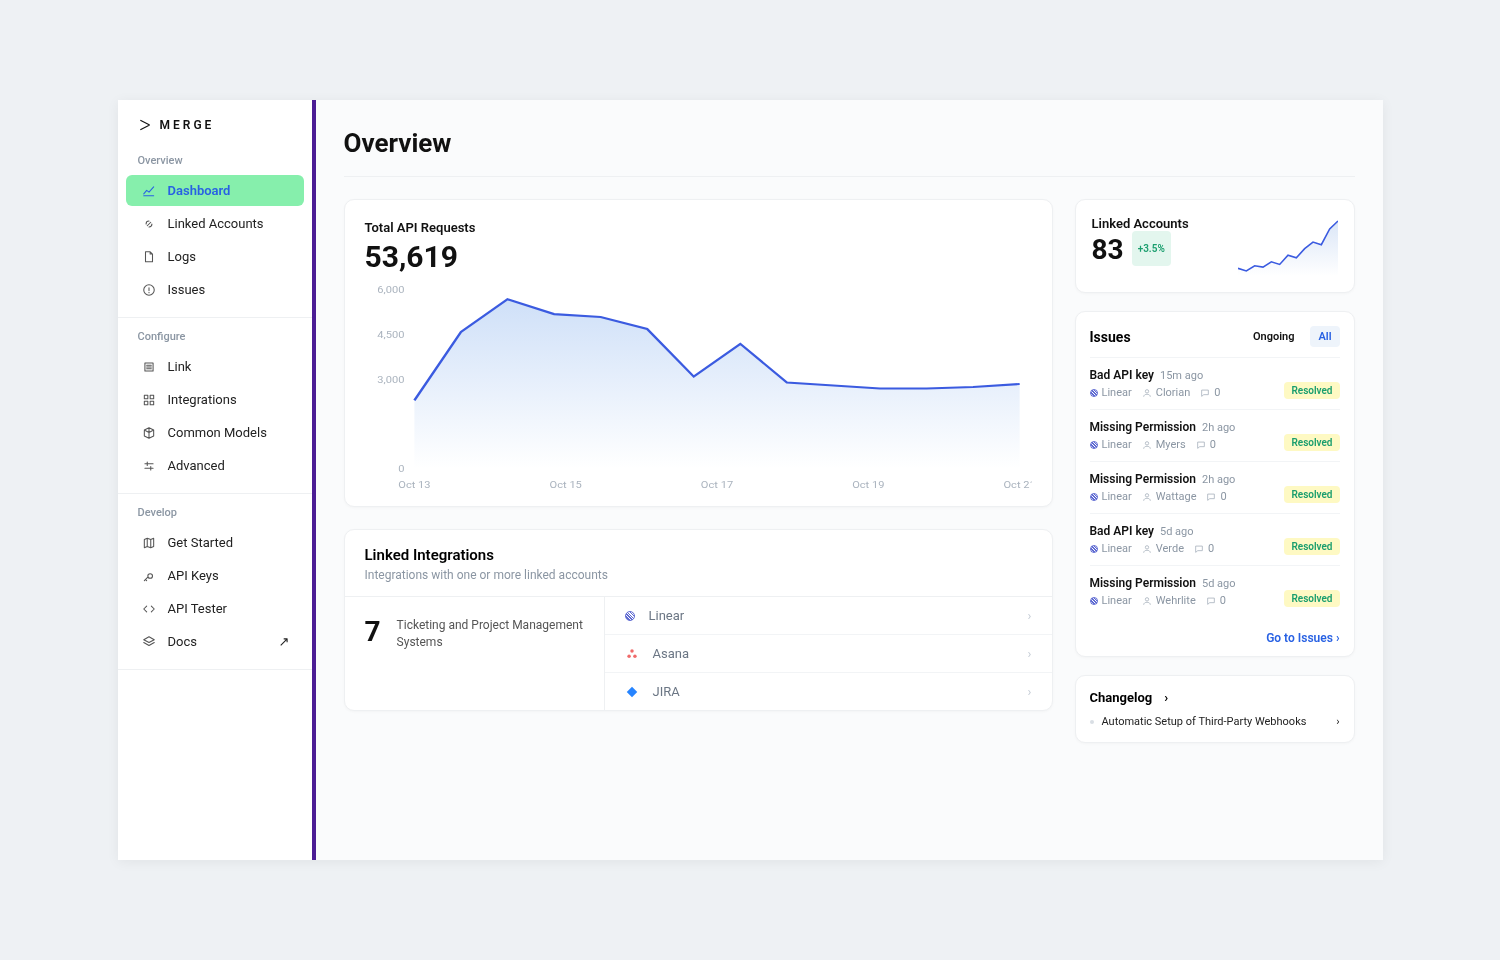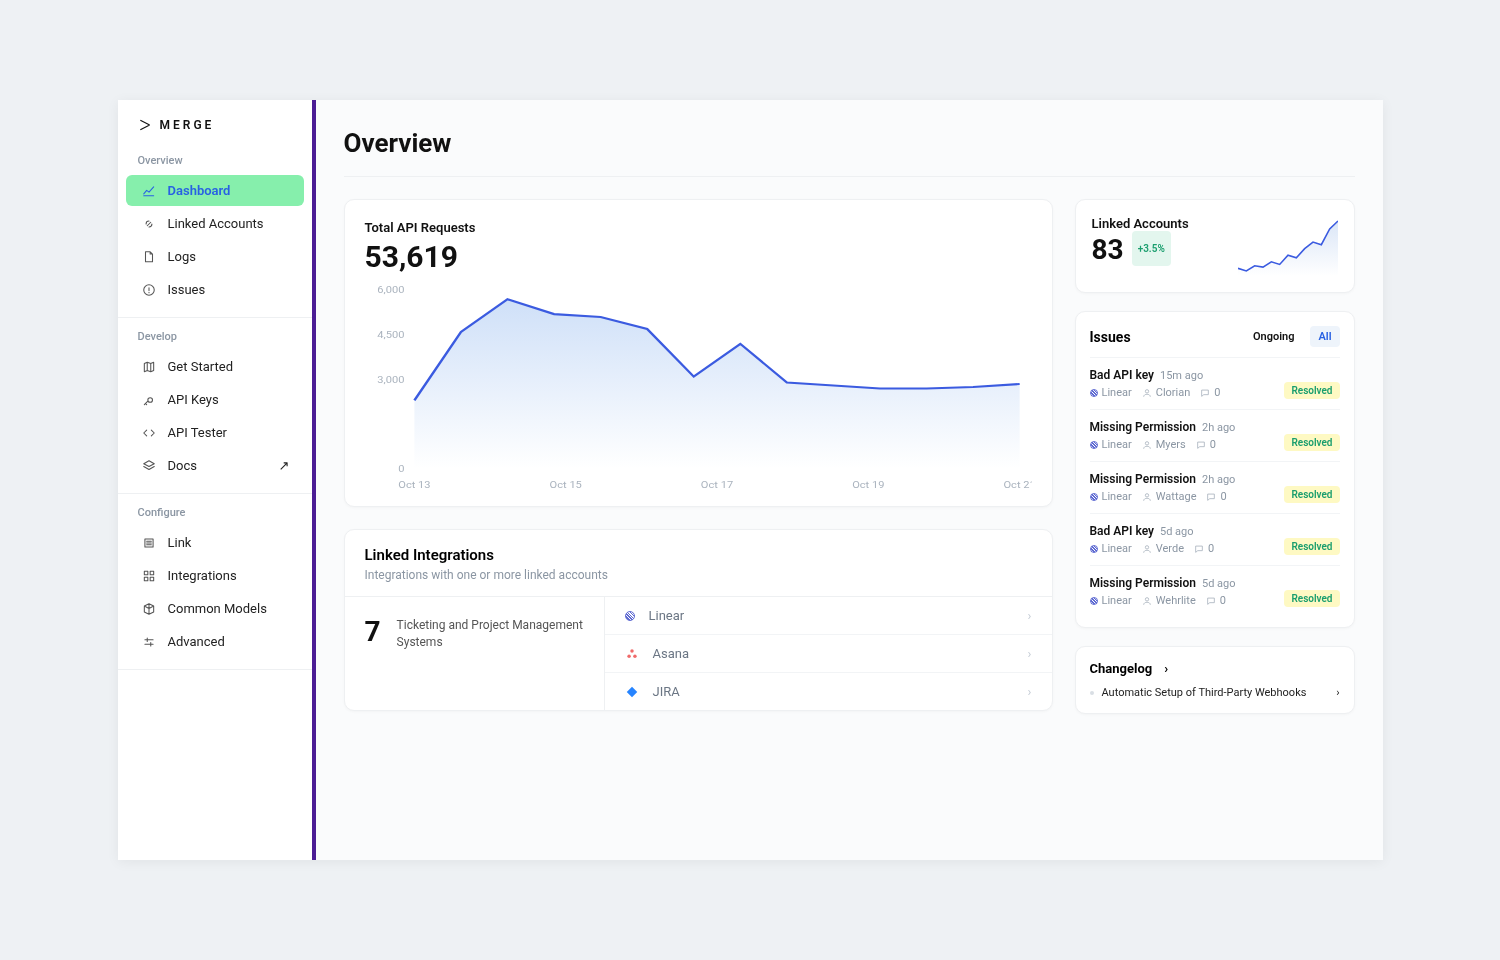--- a/index.html
+++ b/index.html
@@ -165,20 +165,47 @@
             <span>Logs</span>
           </div>
           <div class="nav-item">
             <svg viewBox="0 0 24 24">
               <path d="M12 3 A9 9 0 1 0 12 21 A9 9 0 1 0 12 3 M12 8 V13 M12 16 V16.5" stroke="#555" stroke-width="1.8" fill="none" stroke-linecap="round" stroke-linejoin="round"></path>
             </svg>
             <span>Issues</span>
           </div>
         </div>
         <div class="nav-section">
+          <div class="section-label">Configure</div>
+          <div class="nav-item">
+            <svg viewBox="0 0 24 24">
+              <path d="M5 5 H19 V19 H5 Z M8 9 H16 M8 12 H16 M8 15 H16" stroke="#555" stroke-width="1.8" fill="none" stroke-linecap="round" stroke-linejoin="round"></path>
+            </svg>
+            <span>Link</span>
+          </div>
+          <div class="nav-item">
+            <svg viewBox="0 0 24 24">
+              <path d="M4 4 H10 V10 H4 Z M14 4 H20 V10 H14 Z M4 14 H10 V20 H4 Z M14 14 H20 V20 H14 Z" stroke="#555" stroke-width="1.8" fill="none" stroke-linecap="round" stroke-linejoin="round"></path>
+            </svg>
+            <span>Integrations</span>
+          </div>
+          <div class="nav-item">
+            <svg viewBox="0 0 24 24">
+              <path d="M12 3 L20 7 L12 11 L4 7 Z L12 11 V21 M4 7 V17 L12 21 L20 17 V7" stroke="#555" stroke-width="1.8" fill="none" stroke-linecap="round" stroke-linejoin="round"></path>
+            </svg>
+            <span>Common Models</span>
+          </div>
+          <div class="nav-item">
+            <svg viewBox="0 0 24 24">
+              <path d="M5 8 H19 M5 16 H19 M9 5 V11 M15 13 V19" stroke="#555" stroke-width="1.8" fill="none" stroke-linecap="round" stroke-linejoin="round"></path>
+            </svg>
+            <span>Advanced</span>
+          </div>
+        </div>
+        <div class="nav-section">
           <div class="section-label">Develop</div>
           <div class="nav-item">
             <svg viewBox="0 0 24 24">
               <path d="M4 6 L9 4 L15 6 L20 4 V18 L15 20 L9 18 L4 20 Z M9 4 V18 M15 6 V20" stroke="#555" stroke-width="1.8" fill="none" stroke-linecap="round" stroke-linejoin="round"></path>
             </svg>
             <span>Get Started</span>
           </div>
           <div class="nav-item">
             <svg viewBox="0 0 24 24">
               <path d="M14 8 A4 4 0 1 1 14 16 A4 4 0 1 1 14 8 M10 14 L4 20 M6 18 L8 20" stroke="#555" stroke-width="1.8" fill="none" stroke-linecap="round" stroke-linejoin="round"></path>
@@ -190,47 +217,20 @@
               <path d="M8 7 L3 12 L8 17 M16 7 L21 12 L16 17" stroke="#555" stroke-width="1.8" fill="none" stroke-linecap="round" stroke-linejoin="round"></path>
             </svg>
             <span>API Tester</span>
           </div>
           <div class="nav-item">
             <svg viewBox="0 0 24 24">
               <path d="M12 3 L21 8 L12 13 L3 8 Z M3 13 L12 18 L21 13" stroke="#555" stroke-width="1.8" fill="none" stroke-linecap="round" stroke-linejoin="round"></path>
             </svg>
             <span>Docs</span>
             <span class="ext">↗</span>
-          </div>
-        </div>
-        <div class="nav-section">
-          <div class="section-label">Configure</div>
-          <div class="nav-item">
-            <svg viewBox="0 0 24 24">
-              <path d="M5 5 H19 V19 H5 Z M8 9 H16 M8 12 H16 M8 15 H16" stroke="#555" stroke-width="1.8" fill="none" stroke-linecap="round" stroke-linejoin="round"></path>
-            </svg>
-            <span>Link</span>
-          </div>
-          <div class="nav-item">
-            <svg viewBox="0 0 24 24">
-              <path d="M4 4 H10 V10 H4 Z M14 4 H20 V10 H14 Z M4 14 H10 V20 H4 Z M14 14 H20 V20 H14 Z" stroke="#555" stroke-width="1.8" fill="none" stroke-linecap="round" stroke-linejoin="round"></path>
-            </svg>
-            <span>Integrations</span>
-          </div>
-          <div class="nav-item">
-            <svg viewBox="0 0 24 24">
-              <path d="M12 3 L20 7 L12 11 L4 7 Z L12 11 V21 M4 7 V17 L12 21 L20 17 V7" stroke="#555" stroke-width="1.8" fill="none" stroke-linecap="round" stroke-linejoin="round"></path>
-            </svg>
-            <span>Common Models</span>
-          </div>
-          <div class="nav-item">
-            <svg viewBox="0 0 24 24">
-              <path d="M5 8 H19 M5 16 H19 M9 5 V11 M15 13 V19" stroke="#555" stroke-width="1.8" fill="none" stroke-linecap="round" stroke-linejoin="round"></path>
-            </svg>
-            <span>Advanced</span>
           </div>
         </div>
       </div>
   </div>
 
   <div class="main">
     <div class="page-title">Overview</div>
 
     <div class="cols">
       <div class="left-col">
@@ -386,20 +386,23 @@
                         <circle cx="12" cy="8" r="4" fill="none" stroke="#aab3be" stroke-width="2"></circle>
                         <path d="M4 21c0-4 4-6 8-6s8 2 8 6" fill="none" stroke="#aab3be" stroke-width="2"></path>
                       </svg>Wehrlite</span>
                     <span><svg width="10" height="10" viewBox="0 0 24 24">
                         <path d="M4 5h16v11H9l-5 4z" fill="none" stroke="#aab3be" stroke-width="2"></path>
                       </svg>0</span>
                   </div></div>
                 <div class="badge-resolved">Resolved</div>
               </div>
             </div>
+          <div class="issues-footer">
+            <a><span>Go to Issues</span> <span>›</span></a>
+          </div>
         </div>
 
         <div class="card changelog-card">
           <div class="cl-title">
             <span>Changelog</span>
             <span>›</span>
           </div>
           <div id="changelog-items">
               <div class="cl-item">
                 <span>Automatic Setup of Third-Party Webhooks</span>

